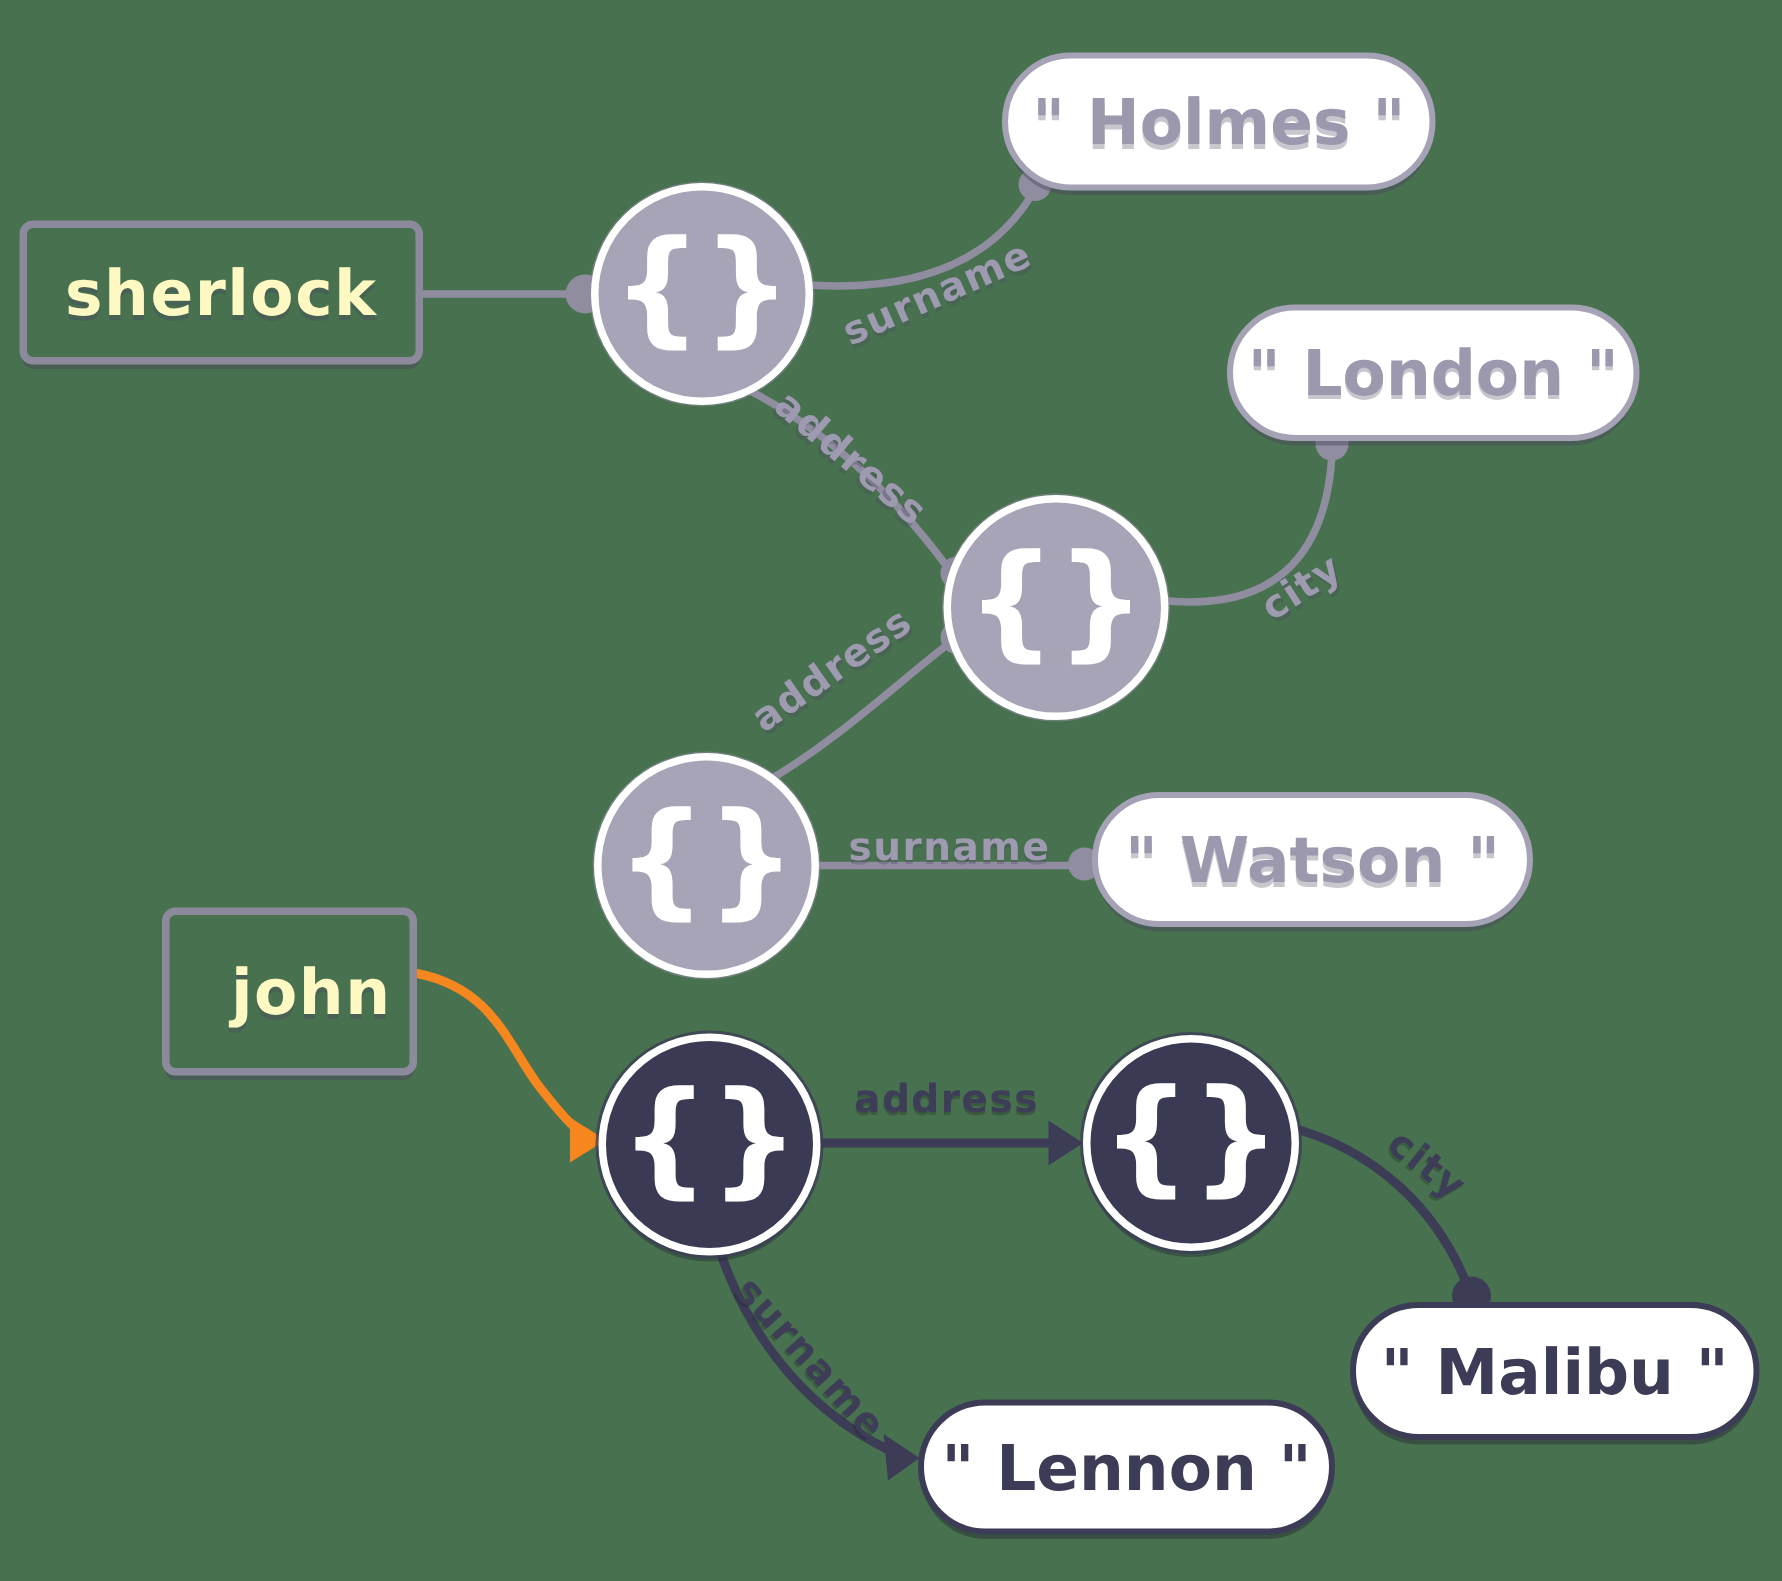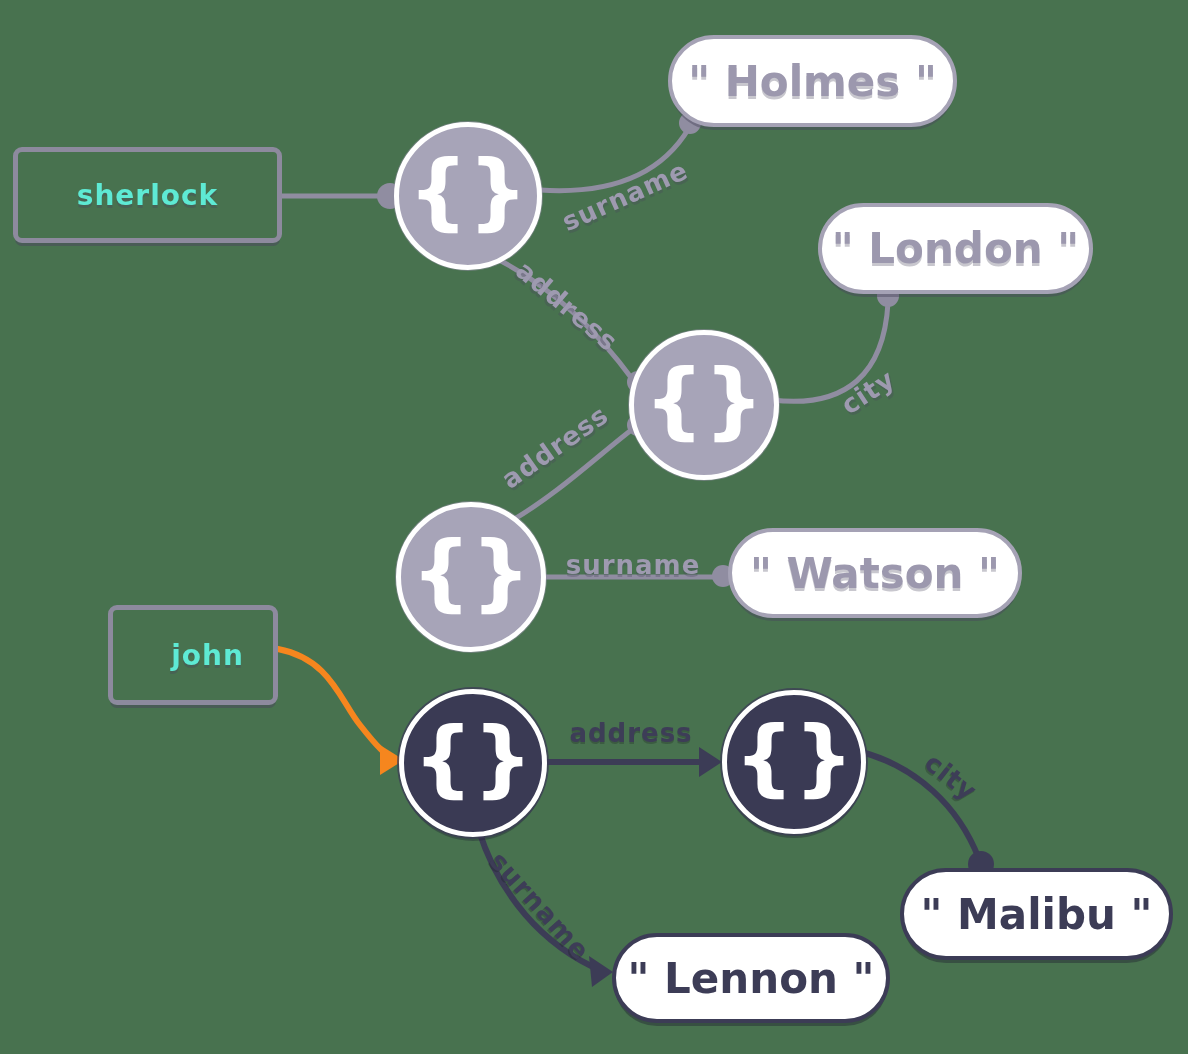--- a/index.html
+++ b/index.html
@@ -10,21 +10,21 @@
   }
   .edges{position:absolute;left:0;top:0;z-index:1;}
   
   .var-box{
     position:absolute;z-index:2;box-sizing:border-box;
     border:5px solid #8d8a9e;border-radius:9px;
     display:flex;align-items:center;justify-content:center;
     box-shadow:0 5px 0 -2px rgba(73,70,94,0.5);
   }
   .var-box span{
-    font-weight:bold;font-size:28px;color:#5eead4;letter-spacing:1px;
+    font-weight:bold;font-size:42px;color:#fef9c3;letter-spacing:1px;
     text-shadow:0 3px 0 rgba(73,70,94,0.35);white-space:pre;
   }
   
   .node{
     position:absolute;z-index:2;box-sizing:border-box;border-radius:50%;
     border:5px solid #ffffff;transform:translate(-50%,-50%);
     display:flex;align-items:center;justify-content:center;
   }
   .node.muted{background:#a7a4b8;box-shadow:0 0 0 1px rgba(144,141,161,0.55);}
   .node.dark{background:#3a3a54;box-shadow:0 0 0 2px rgba(60,60,86,0.75),0 5px 0 -1px rgba(30,30,48,0.35);}
@@ -84,21 +84,21 @@
     <path d="M858 751 C917 766 959 807 979 859" stroke="#3c3c56" stroke-width="6" fill="none" stroke-linecap="round"></path>
     <circle cx="981" cy="864" r="13" fill="#3c3c56"></circle>
 
     <path d="M479 831 C499 893 541 945 602 971" stroke="#3c3c56" stroke-width="6" fill="none" stroke-linecap="round"></path>
     <polygon points="589,956 592,987 613,972" fill="#3c3c56"></polygon>
   </svg>
 
   <div class="var-box" style="left:13px;top:147px;width:269px;height:96px;">
     <span>sherlock</span>
   </div>
-  <div class="var-box" style="left:108px;top:605px;width:170px;height:100px;padding-left:29px;">
+  <div class="var-box" style="left:108px;top:605px;width:170px;height:112px;padding-left:29px;">
     <span>john</span>
   </div>
 
   <div class="node muted" style="left:468px;top:196px;width:148px;height:148px;">
     <span class="braces">{}</span>
   </div>
   <div class="node muted" style="left:704px;top:405px;width:150px;height:150px;">
     <span class="braces">{}</span>
   </div>
   <div class="node muted" style="left:471px;top:577px;width:150px;height:150px;">

